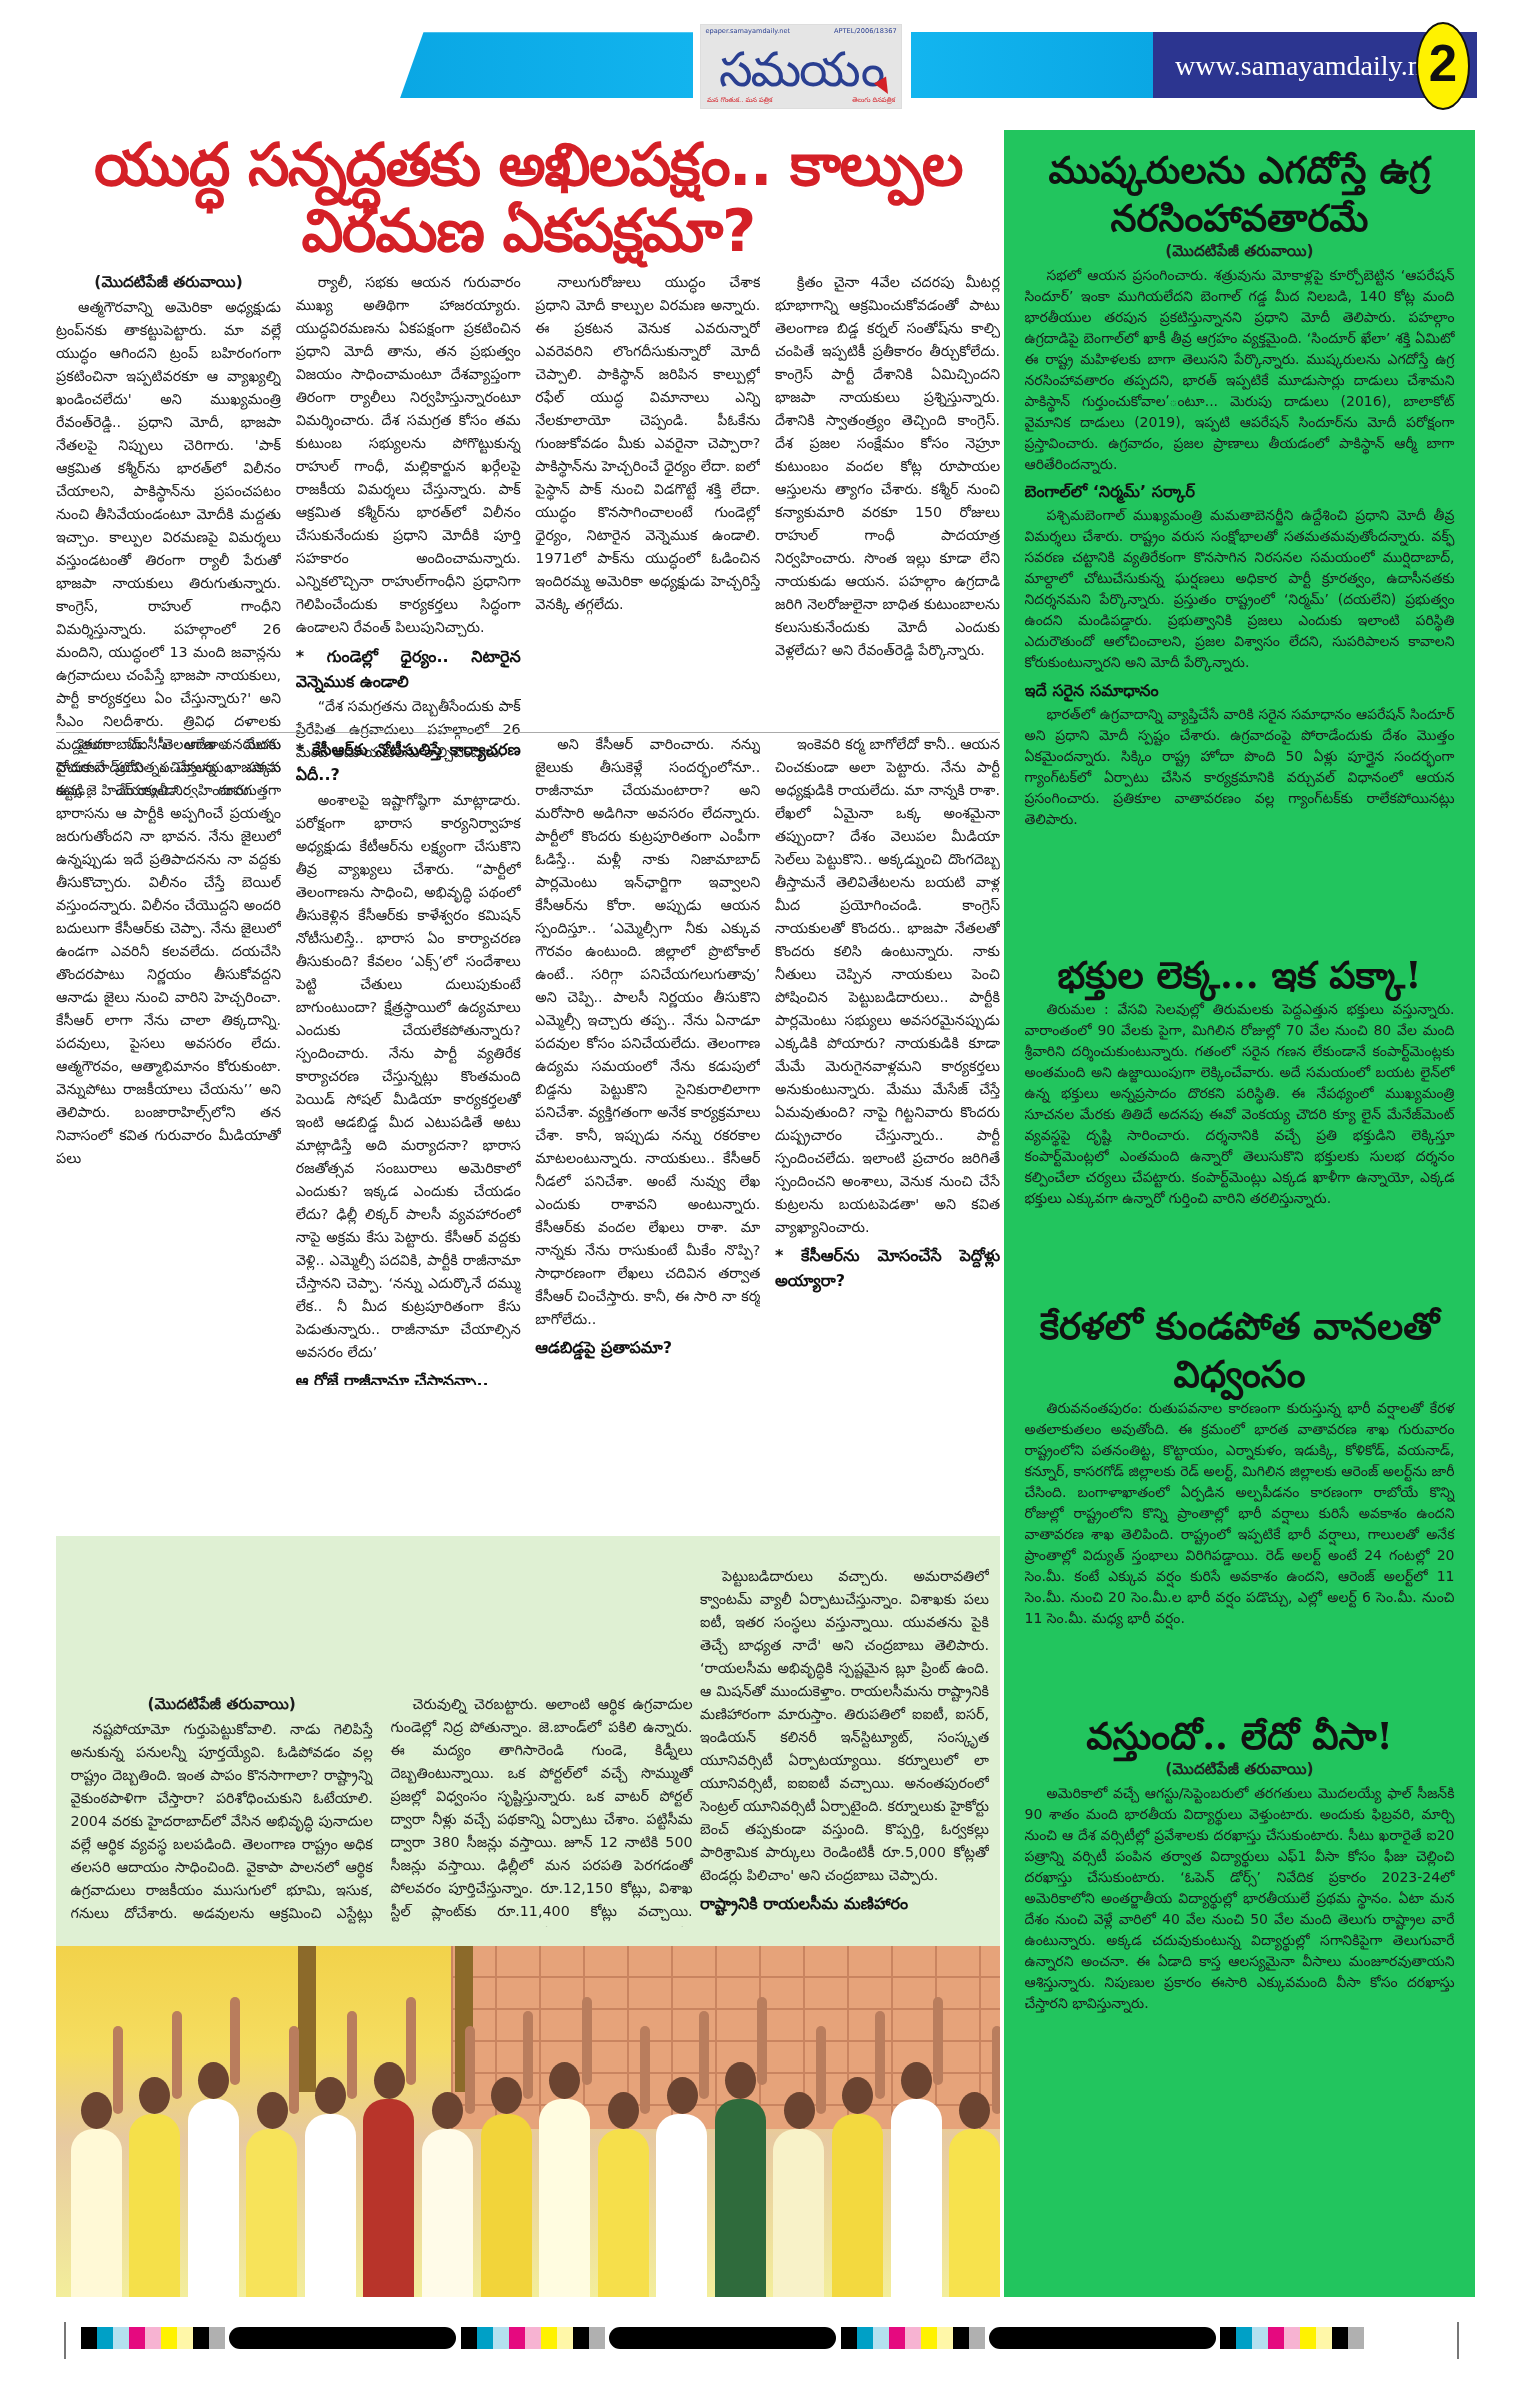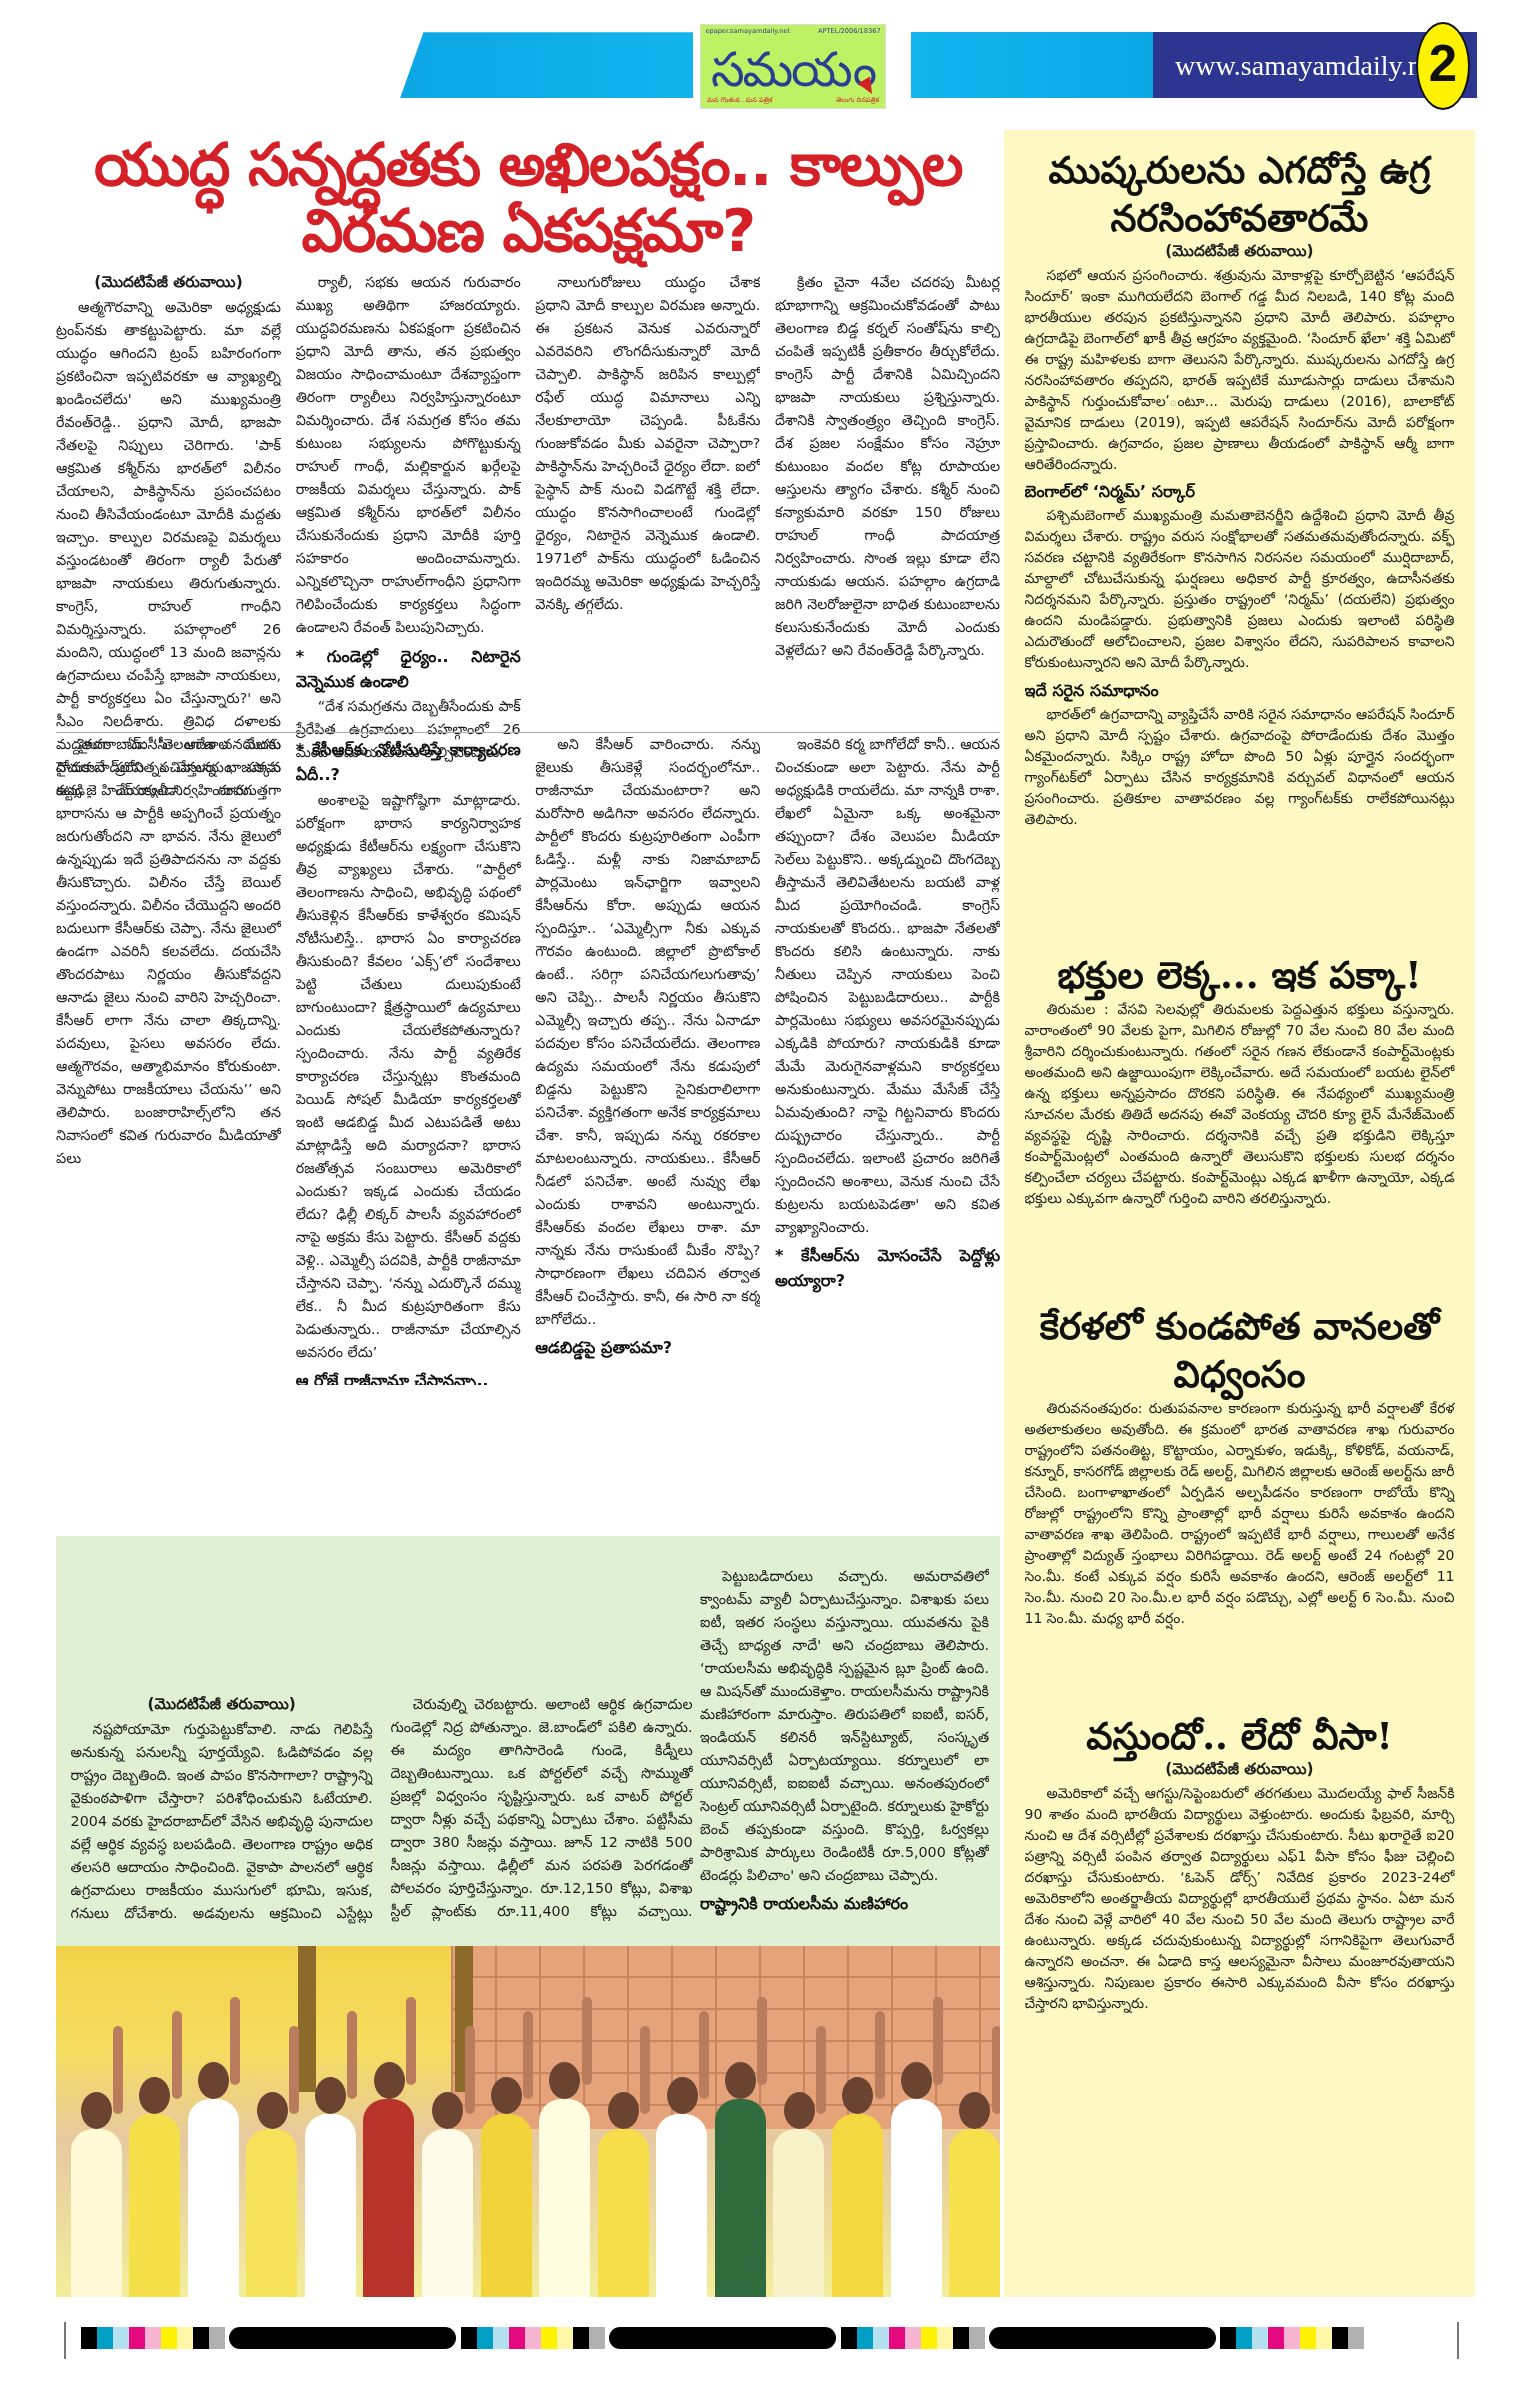--- a/index.html
+++ b/index.html
@@ -7,21 +7,21 @@
   body { position: relative; font-family: "DejaVu Sans", sans-serif; color: #222; }
 
   
   .masthead { position: absolute; left: 56px; top: 22px; width: 1420px; height: 88px; }
   .mh-date { position: absolute; left: 0; top: 10.2px; height: 66px; width: 410px;
     background: #d42027; clip-path: polygon(0 0, 100% 0, 86% 100%, 0 100%); }
   .mh-date span { position: absolute; left: 17.6px; top: 14.6px; color: #fff; font-size: 32px; font-weight: bold;
     font-family: "Liberation Sans", sans-serif; letter-spacing: -0.7px; }
   .mh-blue1 { position: absolute; left: 344px; top: 10.2px; width: 293px; height: 66px;
     background: linear-gradient(90deg,#0aa7e4,#12b4ee); clip-path: polygon(8% 0,100% 0,100% 100%,0 100%); }
-  .mh-logo { position: absolute; left: 644px; top: 1.5px; width: 186px; height: 85px; background: #bef264;
+  .mh-logo { position: absolute; left: 644px; top: 1.5px; width: 202px; height: 85px; background: #e5e5e5;
     border: 0.7px solid #ddd; text-align: center; }
   .mh-logo .small { position: absolute; top: 2.9px; left: 4.4px; right: 4.4px; font-size: 6.6px; color: #2a3f91;
     display: flex; justify-content: space-between; }
   .mh-logo .name { position: absolute; top: 16px; left: 0; right: 0; font-size: 48px; font-weight: normal; color: #2a3f91;
     font-family: "DejaVu Sans", sans-serif; letter-spacing: -2.2px; }
   .mh-logo .pen { position: absolute; right: 10.2px; top: 54px; width: 0; height: 0;
     border-left: 7.3px solid transparent; border-right: 7.3px solid transparent; border-top: 16px solid #d42027; transform: rotate(-30deg); }
   .mh-logo .tag { position: absolute; bottom: 2.9px; left: 5.9px; right: 5.9px; font-size: 6.6px; color: #d42027;
     display: flex; justify-content: space-between; }
   .mh-blue2 { position: absolute; left: 855px; top: 10.2px; width: 242px; height: 66px;
@@ -47,21 +47,21 @@
     font-family: "DejaVu Sans", sans-serif; letter-spacing: -1.5px; }
   #a1 .columns { height: 527px; margin-top: 7.3px; }
 
   
   #a2 { position: absolute; left: 56px; top: 732px; width: 944px; height: 776px; border-top: 0.7px solid #aaa; }
   #a2 .headline { font-size: 76px; font-weight: bold; color: #111; text-align: left; line-height: 110px;
     padding-left: 7.3px; letter-spacing: -2.2px; }
   #a2 .columns { height: 652px; }
 
   
-  #right { position: absolute; left: 1004px; top: 130px; width: 471px; height: 2167px; background: #fef9c3; padding: 10.2px 20.5px; }
+  #right { position: absolute; left: 1004px; top: 130px; width: 471px; height: 2167px; background: #22c55e; padding: 10.2px 20.5px; }
   #right .rh { text-align: center; font-size: 37px; line-height: 48px; color: #111; font-family: "DejaVu Serif", serif; margin-top: 5.9px; }
   #right .col-text { font-size: 14px; line-height: 21px; }
   #right .sec { overflow: hidden; }
 
   
   #a3 { position: absolute; left: 56px; top: 1536px; width: 944px; height: 761px; background: #dff0d3; }
   #a3 .headline { position: absolute; left: 11.7px; top: 22px; width: 630px; font-size: 70px; font-weight: bold;
     line-height: 95px; color: #111; letter-spacing: -2.2px; }
   #a3 .rightcol { position: absolute; left: 644px; top: 29px; width: 289px; height: 366px; overflow: hidden; }
   #a3 .lcols { position: absolute; left: 14.6px; top: 157px; width: 622px; height: 234px; display: flex; gap: 17.6px; }

